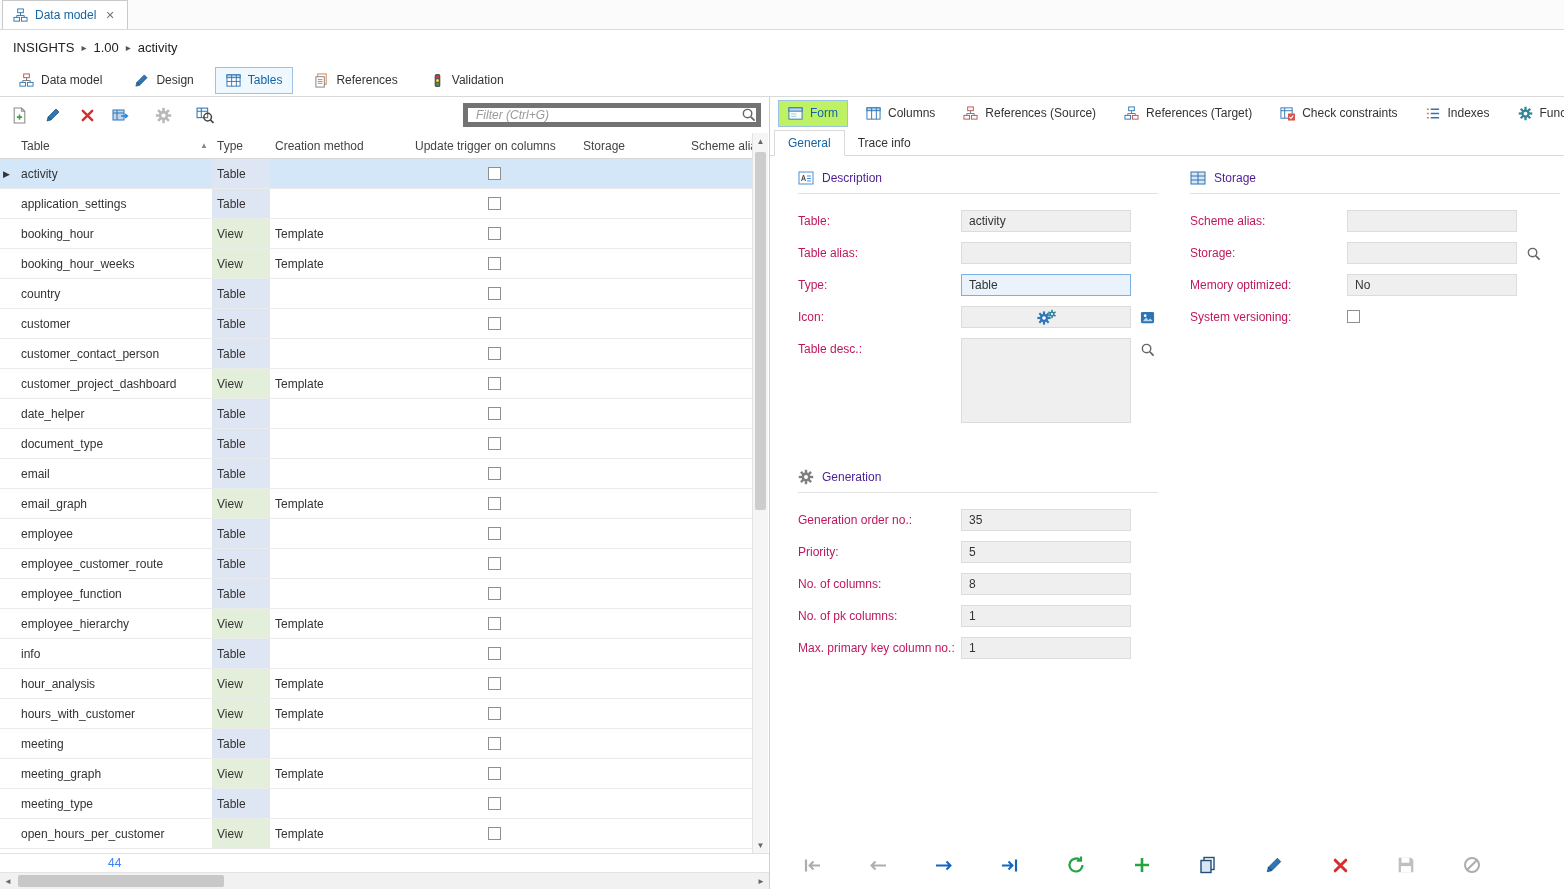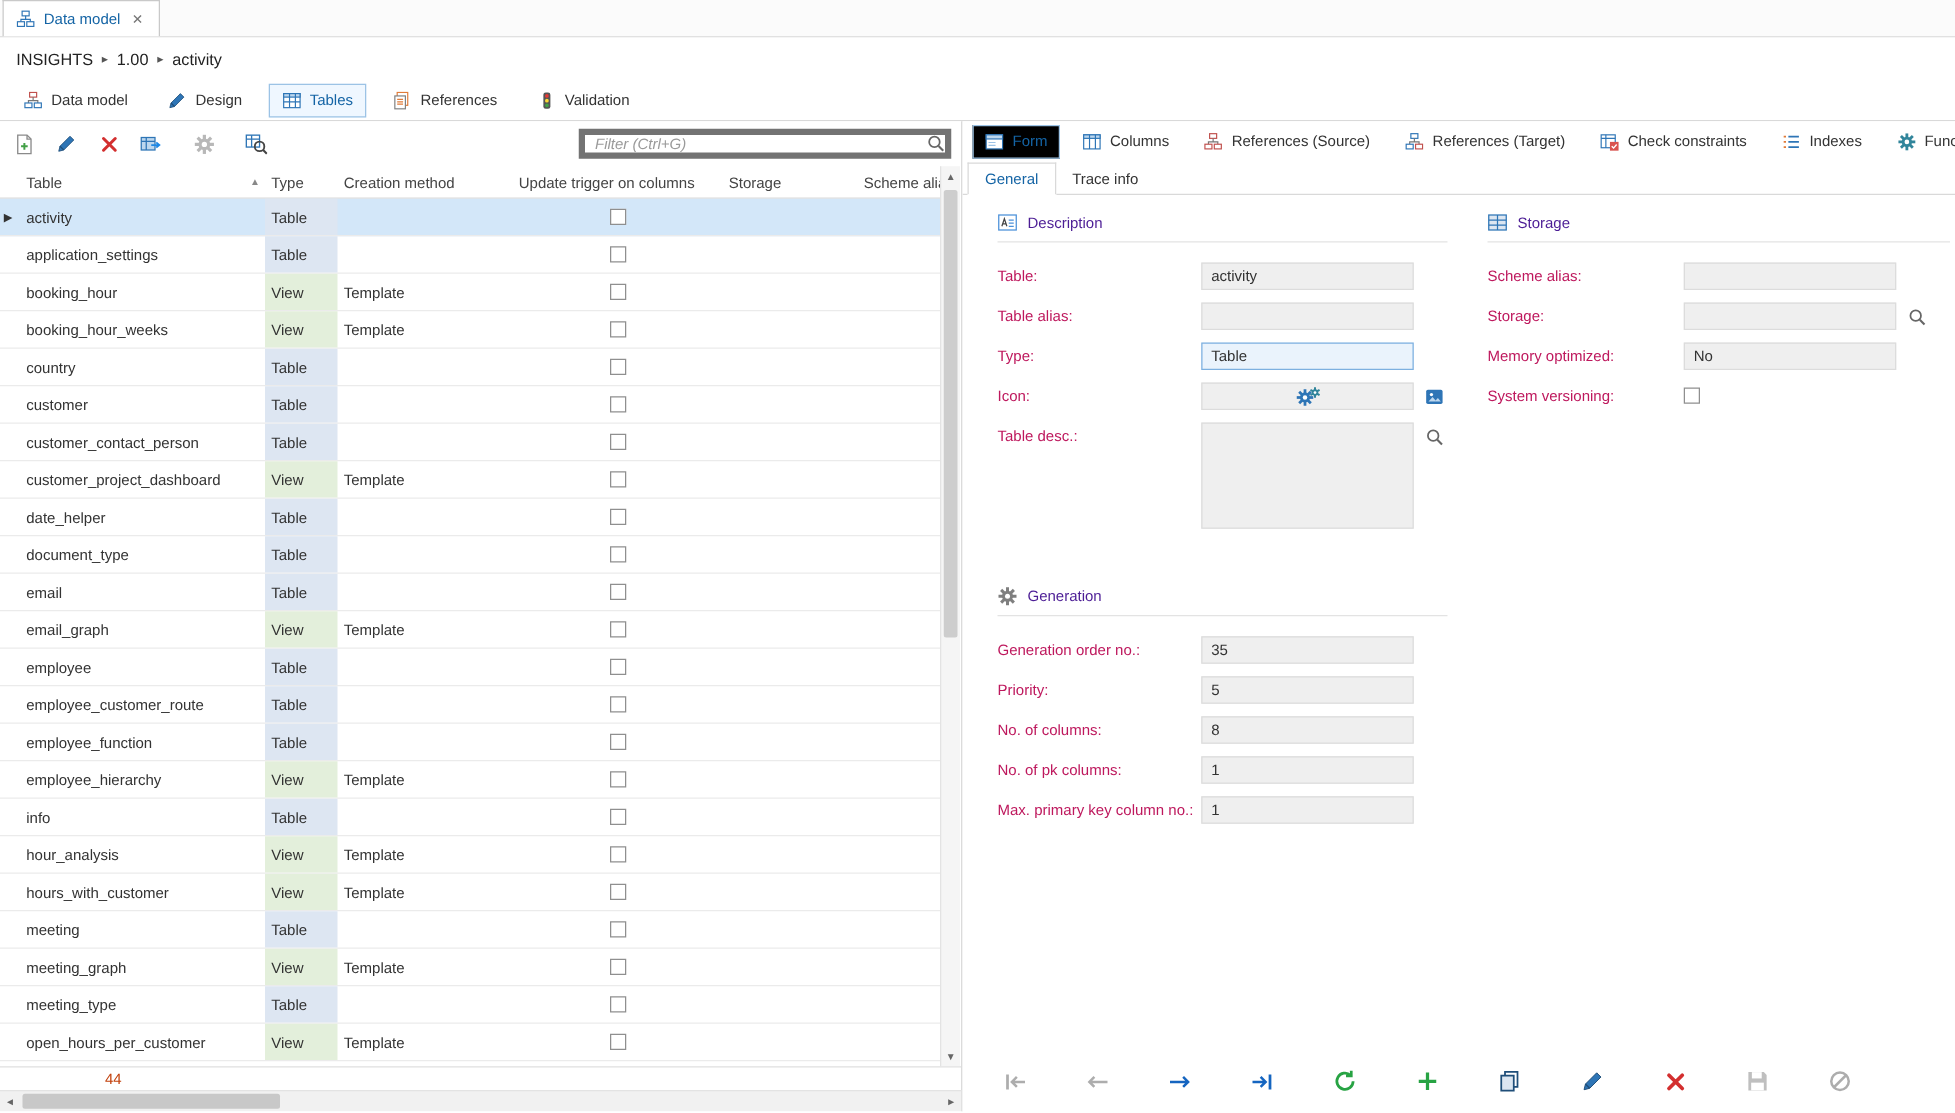--- a/index.html
+++ b/index.html
@@ -60,31 +60,31 @@
   .grid-row .c-trigger { justify-content:center; padding-left:0; }
   .checkbox { width:13px; height:13px; border:1px solid #8f8f8f; background:#fff; display:inline-block; }
 
   
   .v-scrollbar { width:16px; background:#f5f5f5; border-left:1px solid #e3e3e3; display:flex; flex-direction:column; }
   .v-scrollbar .arr { height:16px; display:flex; align-items:center; justify-content:center; font-size:8px; color:#666; }
   .v-scrollbar .track { flex:1; position:relative; }
   .v-scrollbar .thumb { position:absolute; left:2px; right:2px; top:3px; height:52%; background:#cdcdcd; border-radius:2px; }
 
   .grid-footer { height:19px; border-top:1px solid #e0e0e0; display:flex; align-items:center; }
-  .grid-footer span { margin-left:84px; color:#c2410c; }
+  .grid-footer span { margin-left:108px; color:#3b82f6; }
 
   .h-scrollbar { height:17px; background:#f1f1f1; border-top:1px solid #e3e3e3; display:flex; align-items:center; }
   .h-scrollbar .arr { width:16px; text-align:center; font-size:8px; color:#666; }
   .h-scrollbar .track { flex:1; position:relative; height:100%; }
   .h-scrollbar .thumb { position:absolute; left:2px; top:2px; bottom:2px; width:28%; background:#c8c8c8; border-radius:2px; }
 
   
   .rp-toolbar { height:32px; display:flex; align-items:center; gap:8px; padding-left:8px; white-space:nowrap; overflow:hidden; }
   .rp-tab { display:flex; align-items:center; gap:7px; padding:5px 9px; border:1px solid transparent; color:#333; flex:none; }
-  .rp-tab.active { border:1px solid #9cc3e5; background:#000000; color:#1464a5; }
+  .rp-tab.active { border:1px solid #9cc3e5; background:#bef264; color:#1464a5; }
 
   .rp-subtabs { height:27px; display:flex; align-items:flex-end; padding-left:4px; border-bottom:1px solid #d9d9d9; }
   .subtab { padding:5px 13px; color:#333; }
   .subtab.active { color:#1464a5; border:1px solid #d9d9d9; border-bottom:1px solid #fff; background:#fff; margin-bottom:-1px; }
 
   .rp-body { flex:1; display:flex; padding:14px 4px 0 28px; gap:32px; overflow:hidden; }
   .col-left { width:360px; flex:none; }
   .col-right { flex:1; }
 
   .section-head { display:flex; align-items:center; gap:8px; padding-bottom:7px; border-bottom:1px solid #e3e3e3; margin-bottom:16px; color:#4c1d95; }

